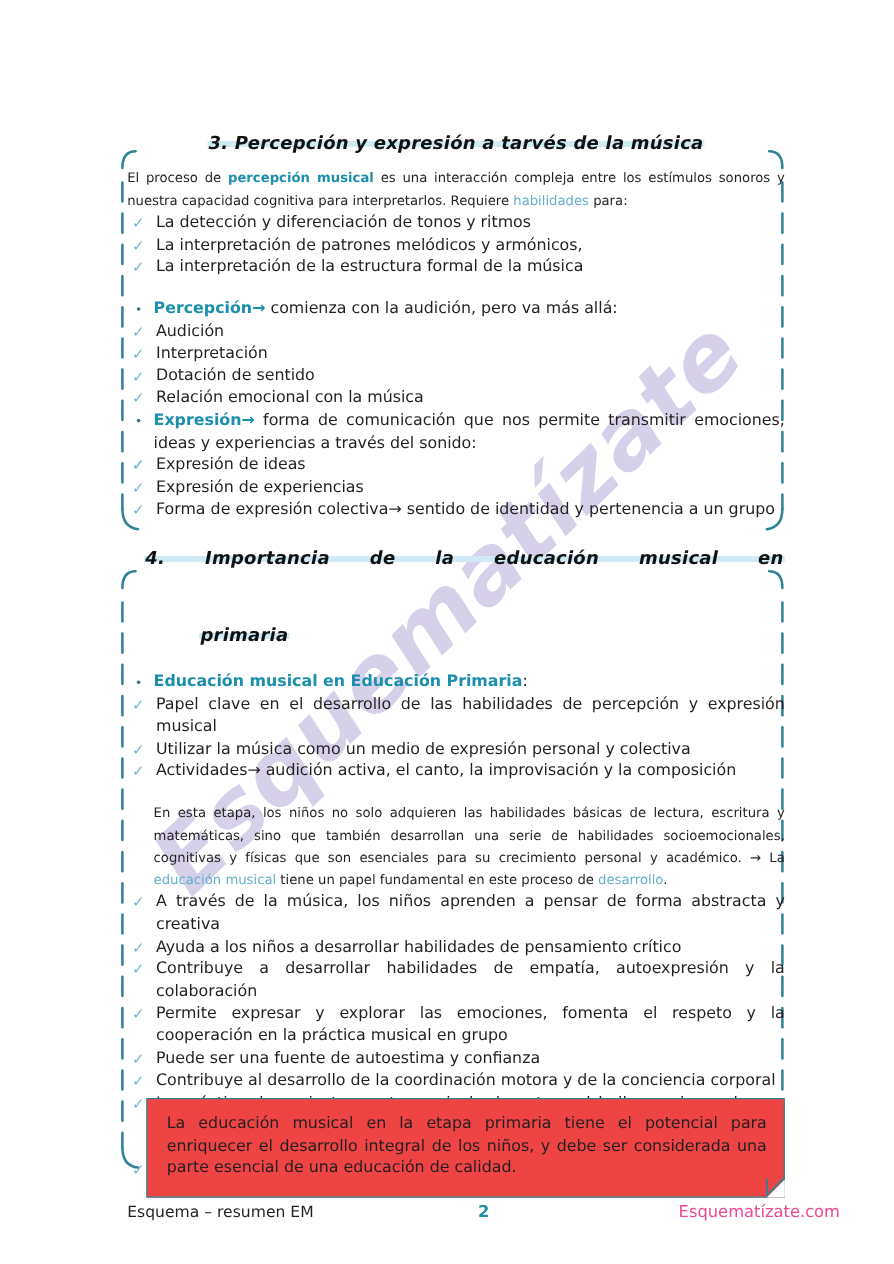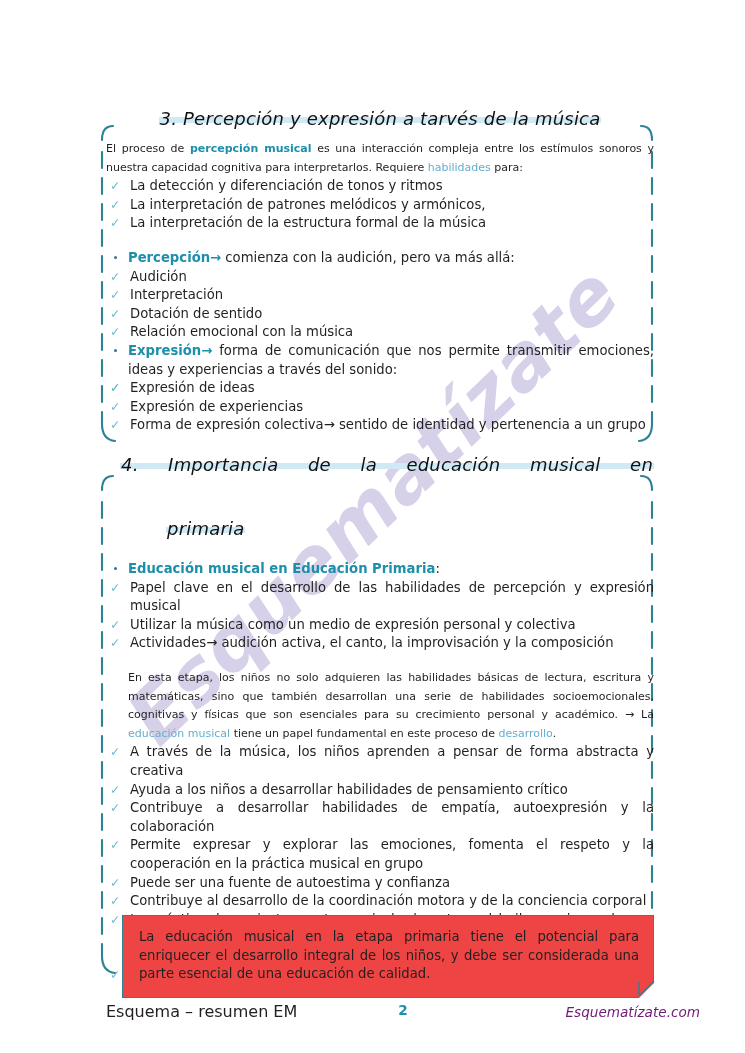--- a/index.html
+++ b/index.html
@@ -51,23 +51,23 @@
 
   .sec {
     position: absolute;
     left: 106px;
     width: 548px;
   }
 
   h2.heading {
     margin: 0;
     font-family: "DejaVu Sans", sans-serif;
-    font-weight: 400;
+    font-weight: 700;
     font-style: italic;
-    font-size: 18px;
+    font-size: 15px;
     line-height: 30px;
     color: #111111;
     letter-spacing: .2px;
     text-align: justify;
     position: relative;
   }
   h2.heading .hl {
     position: relative;
     display: inline;
     background: linear-gradient(to bottom,
@@ -188,35 +188,34 @@
     position: absolute;
     left: 106px;
     right: 45px;
     top: 1002px;
     display: flex;
     align-items: baseline;
     justify-content: space-between;
     z-index: 3;
   }
   .footer .f-left {
-    font-size: 16px;
+    font-size: 13px;
     color: #231f20;
   }
   .footer .f-mid {
     font-size: 13.6px;
     font-weight: 700;
     color: #1b8fab;
     position: absolute;
     left: 50%;
     transform: translateX(-50%);
   }
   .footer .f-right {
     font-size: 13.6px;
-    color: #701a75;
-    font-style: italic;
+    color: #ec4899;
   }
 </style>
 </head>
 <body>
 
 <div class="page">
 
   <div class="watermark">Esquematízate</div>
 
   <div class="frame" style="left:96px; top:112px; width:562px; height:338px;">

